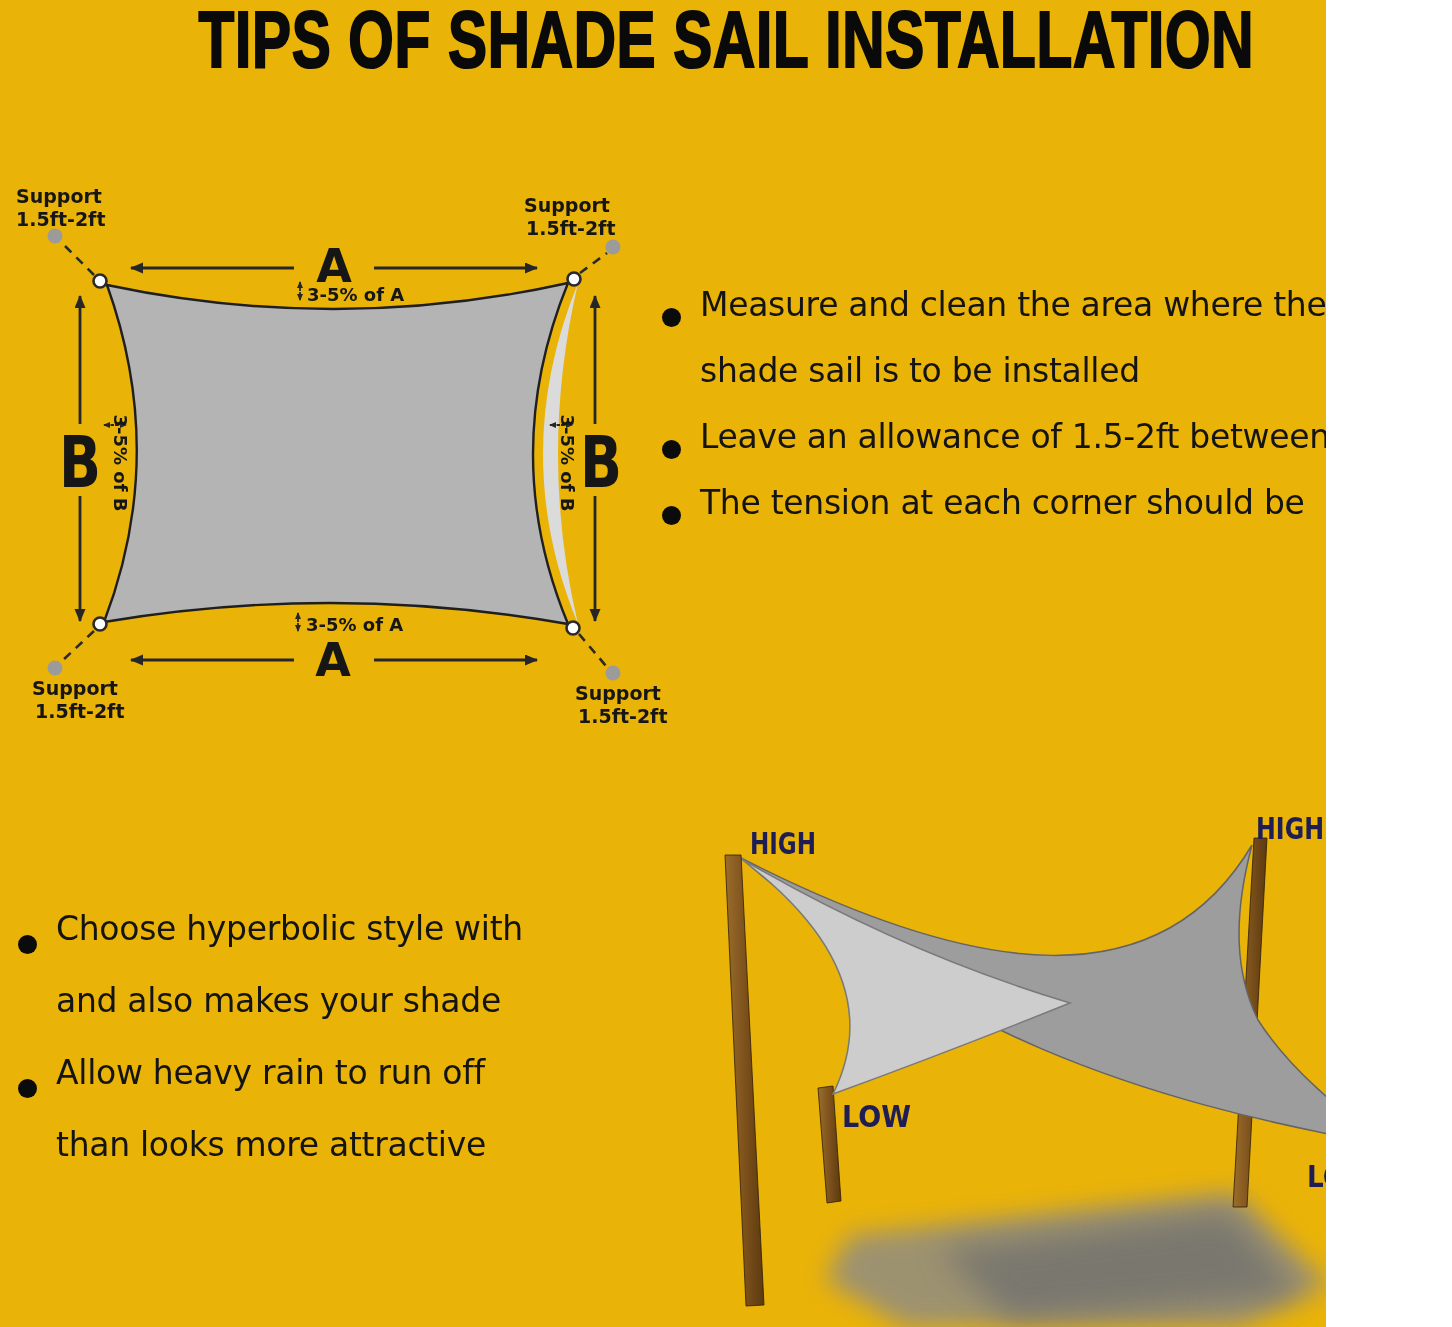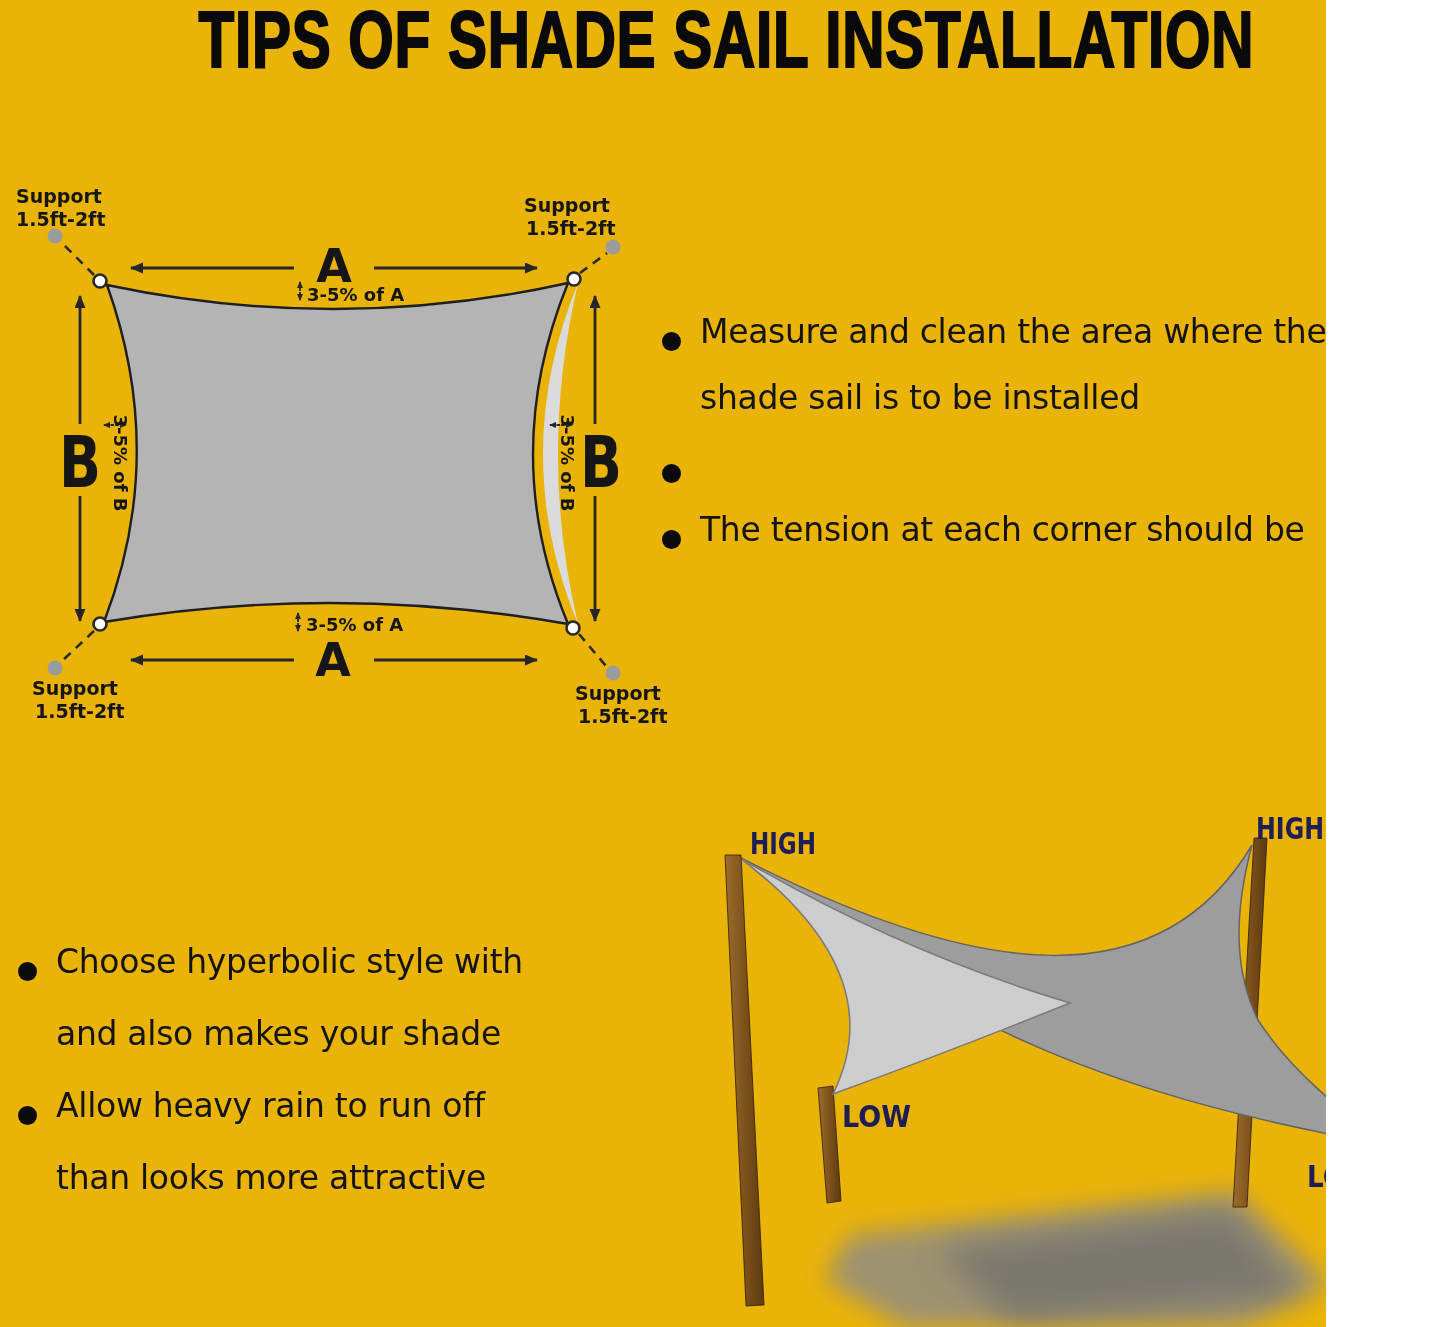--- a/index.html
+++ b/index.html
@@ -5,21 +5,21 @@
   html,body{margin:0;padding:0;background:#ffffff;}
   #stage{position:relative;width:1326px;height:1327px;background:#eab308;overflow:hidden;
          font-family:"DejaVu Sans",sans-serif;color:#141414;text-decoration:underline;}
   
   .title{position:absolute;top:-6px;left:0;width:1452px;text-align:center;}
   .title span{display:inline-block;white-space:nowrap;font-family:"Liberation Sans",sans-serif;
     font-weight:bold;font-size:79px;letter-spacing:1px;color:#0a0a0a;
     -webkit-text-stroke:2.2px #0a0a0a;transform:scaleX(.74);transform-origin:center;}
   
   .list{position:absolute;}
-  .row{display:flex;align-items:flex-end;white-space:nowrap;letter-spacing:-.3px;}
+  .row{display:flex;align-items:flex-start;white-space:nowrap;letter-spacing:-.3px;}
   .list-right{left:652px;top:285px;}
   .list-right .row{height:66px;font-size:33px;}
   .list-right .dot{flex:0 0 19px;height:19px;margin:23px 19px 0 10px;border-radius:50%;background:#0b0b0b;}
   .list-left{left:8px;top:909px;}
   .list-left .row{height:72px;font-size:33px;}
   .list-left .dot{flex:0 0 19px;height:19px;margin:26px 19px 0 10px;border-radius:50%;background:#0b0b0b;}
   .row.plain .dot{visibility:hidden;}
   
   .svgtxt{font-family:"DejaVu Sans",sans-serif;fill:#161616;}
   .lbl{font-size:19px;font-weight:bold;}
@@ -128,20 +128,21 @@
     <div class="row">
         <span class="dot"></span>
         <span>Measure and clean the area where the</span>
       </div>
     <div class="row plain">
         <span class="dot"></span>
         <span>shade sail is to be installed</span>
       </div>
     <div class="row">
         <span class="dot"></span>
+        <span>Leave an allowance of 1.5-2ft between</span>
       </div>
     <div class="row">
         <span class="dot"></span>
         <span>The tension at each corner should be</span>
       </div>
   </div>
 
   <div class="list list-left">
     <div class="row">
         <span class="dot"></span>

